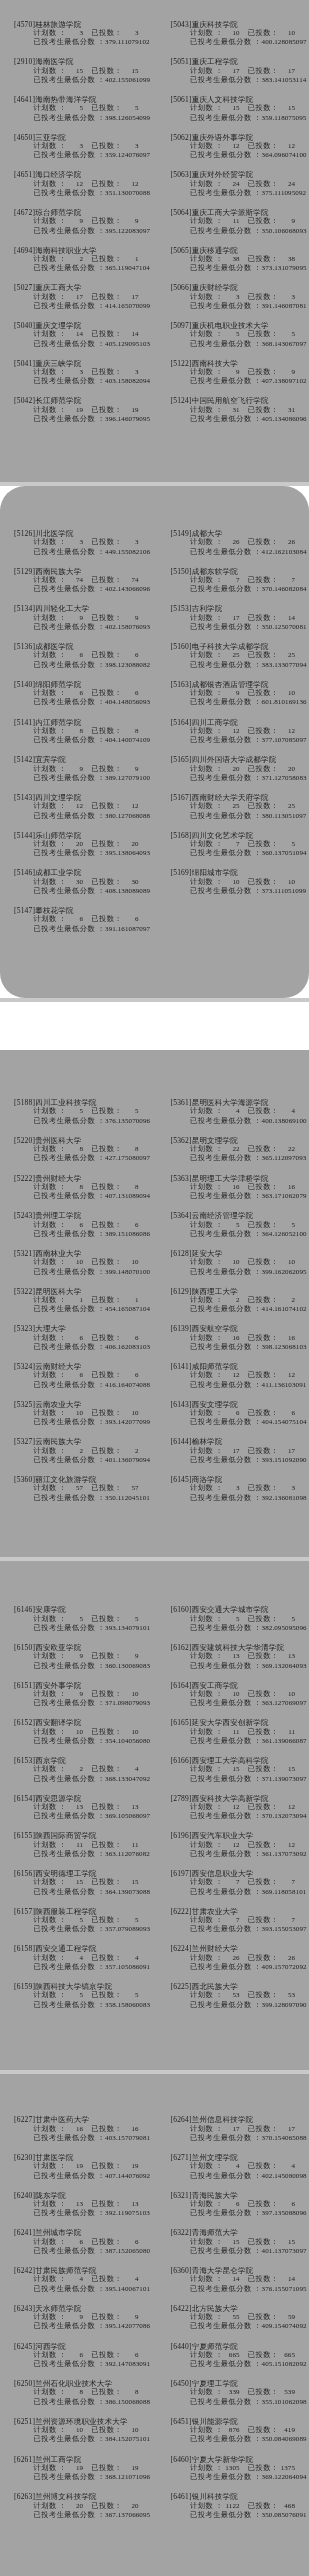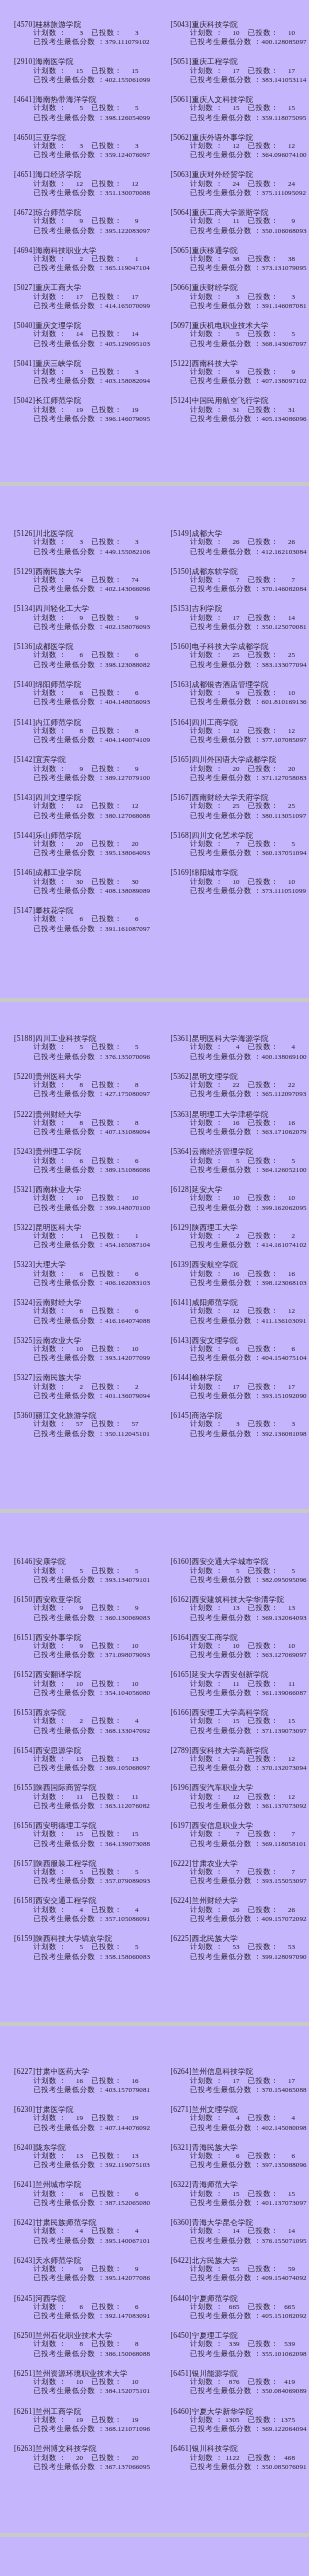--- a/index.html
+++ b/index.html
@@ -2,21 +2,21 @@
 <html style="font-size:8.2px"><head>
 <meta charset="utf-8">
 <style>
   html, body { margin: 0; padding: 0; background: #ffffff; }
   body {
     width: 309px;
     font-family: "Liberation Serif", "DejaVu Serif", serif;
     color: #1c1c1c;
   }
   .doc { width: 309px; background: #ffffff; }
-  .page { overflow: hidden; box-sizing: border-box; background: #c4b5fd; }
+  .page { overflow: hidden; box-sizing: border-box; background: #a3a3a3; }
   .page-separator { height: 4.1px; background: #c9c9c9; width: 309px; }
   .cols { display: flex; align-items: flex-start; }
   .col { box-sizing: border-box; }
   .col-left  { margin-left: 14px; width: 141px; }
   .col-right { margin-left: 16px; width: 139px; }
   .entry { margin-bottom: 9.8px; }
   .entry-title {
     font-size: 7.5px;
     line-height: 9.3px;
     white-space: nowrap;
@@ -156,21 +156,21 @@
           </div>
           <div class="entry">
             <div class="entry-title">[5124]中国民用航空飞行学院</div>
             <div class="line2"><span class="lbl">计划数 ：</span><span class="num plan-num">31</span><span class="gap2"></span><span class="lbl">已投数：</span><span class="num adm-num">31</span></div>
             <div class="line3"><span class="lbl">已投考生最低分数 ：</span><span class="num score-num">405.134086096</span></div>
           </div>
         </div>
       </div>
     </section>
     <div class="page-separator"></div>
-    <section class="page" style="height: 512px; padding-top: 43px;">
+    <section class="page" style="height: 512px; padding-top: 43px; border-radius: 25px;">
       <div class="cols">
         <div class="col col-left">
           <div class="entry">
             <div class="entry-title">[5126]川北医学院</div>
             <div class="line2"><span class="lbl">计划数 ：</span><span class="num plan-num">3</span><span class="gap2"></span><span class="lbl">已投数：</span><span class="num adm-num">3</span></div>
             <div class="line3"><span class="lbl">已投考生最低分数 ：</span><span class="num score-num">449.155082106</span></div>
           </div>
           <div class="entry">
             <div class="entry-title">[5129]西南民族大学</div>
             <div class="line2"><span class="lbl">计划数 ：</span><span class="num plan-num">74</span><span class="gap2"></span><span class="lbl">已投数：</span><span class="num adm-num">74</span></div>
@@ -270,21 +270,21 @@
           </div>
           <div class="entry">
             <div class="entry-title">[5169]绵阳城市学院</div>
             <div class="line2"><span class="lbl">计划数 ：</span><span class="num plan-num">10</span><span class="gap2"></span><span class="lbl">已投数：</span><span class="num adm-num">10</span></div>
             <div class="line3"><span class="lbl">已投考生最低分数 ：</span><span class="num score-num">373.111051099</span></div>
           </div>
         </div>
       </div>
     </section>
     <div class="page-separator"></div>
-    <section class="page" style="height: 507px; padding-top: 32px;">
+    <section class="page" style="height: 507px; padding-top: 48px; margin-top: 48px;">
       <div class="cols">
         <div class="col col-left">
           <div class="entry">
             <div class="entry-title">[5188]四川工业科技学院</div>
             <div class="line2"><span class="lbl">计划数 ：</span><span class="num plan-num">5</span><span class="gap2"></span><span class="lbl">已投数：</span><span class="num adm-num">5</span></div>
             <div class="line3"><span class="lbl">已投考生最低分数 ：</span><span class="num score-num">376.135070096</span></div>
           </div>
           <div class="entry">
             <div class="entry-title">[5220]贵州医科大学</div>
             <div class="line2"><span class="lbl">计划数 ：</span><span class="num plan-num">8</span><span class="gap2"></span><span class="lbl">已投数：</span><span class="num adm-num">8</span></div>

